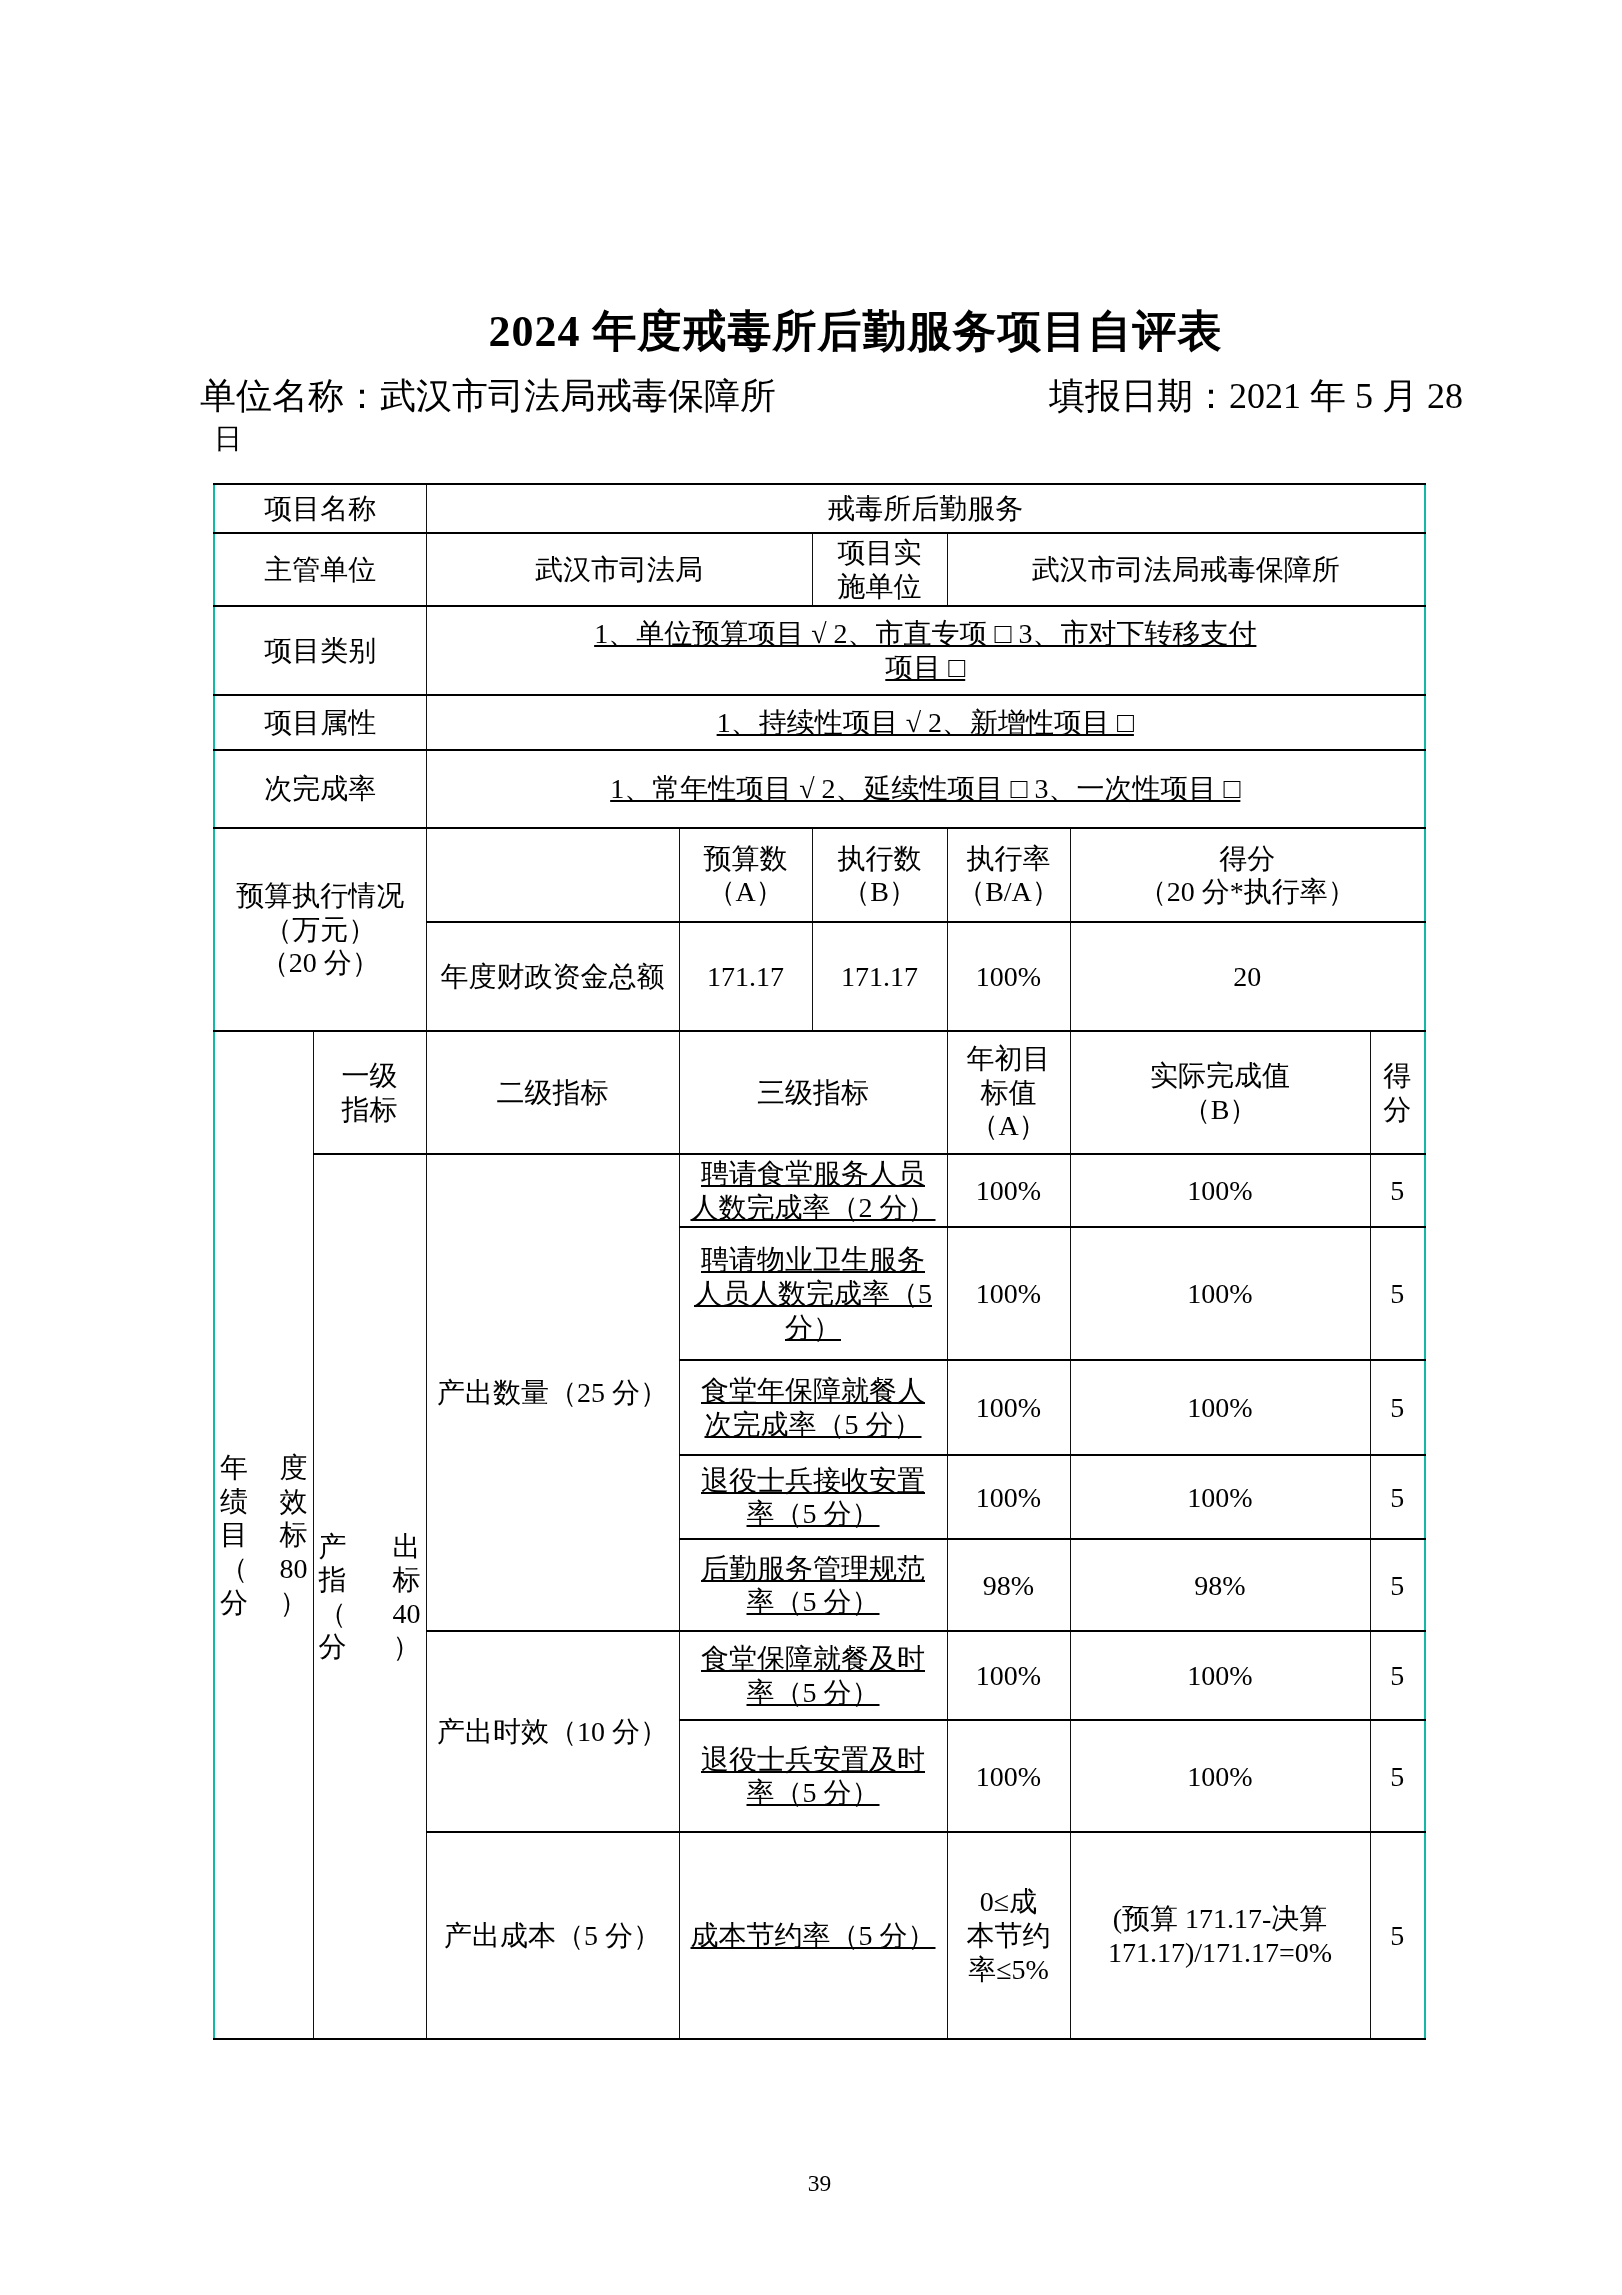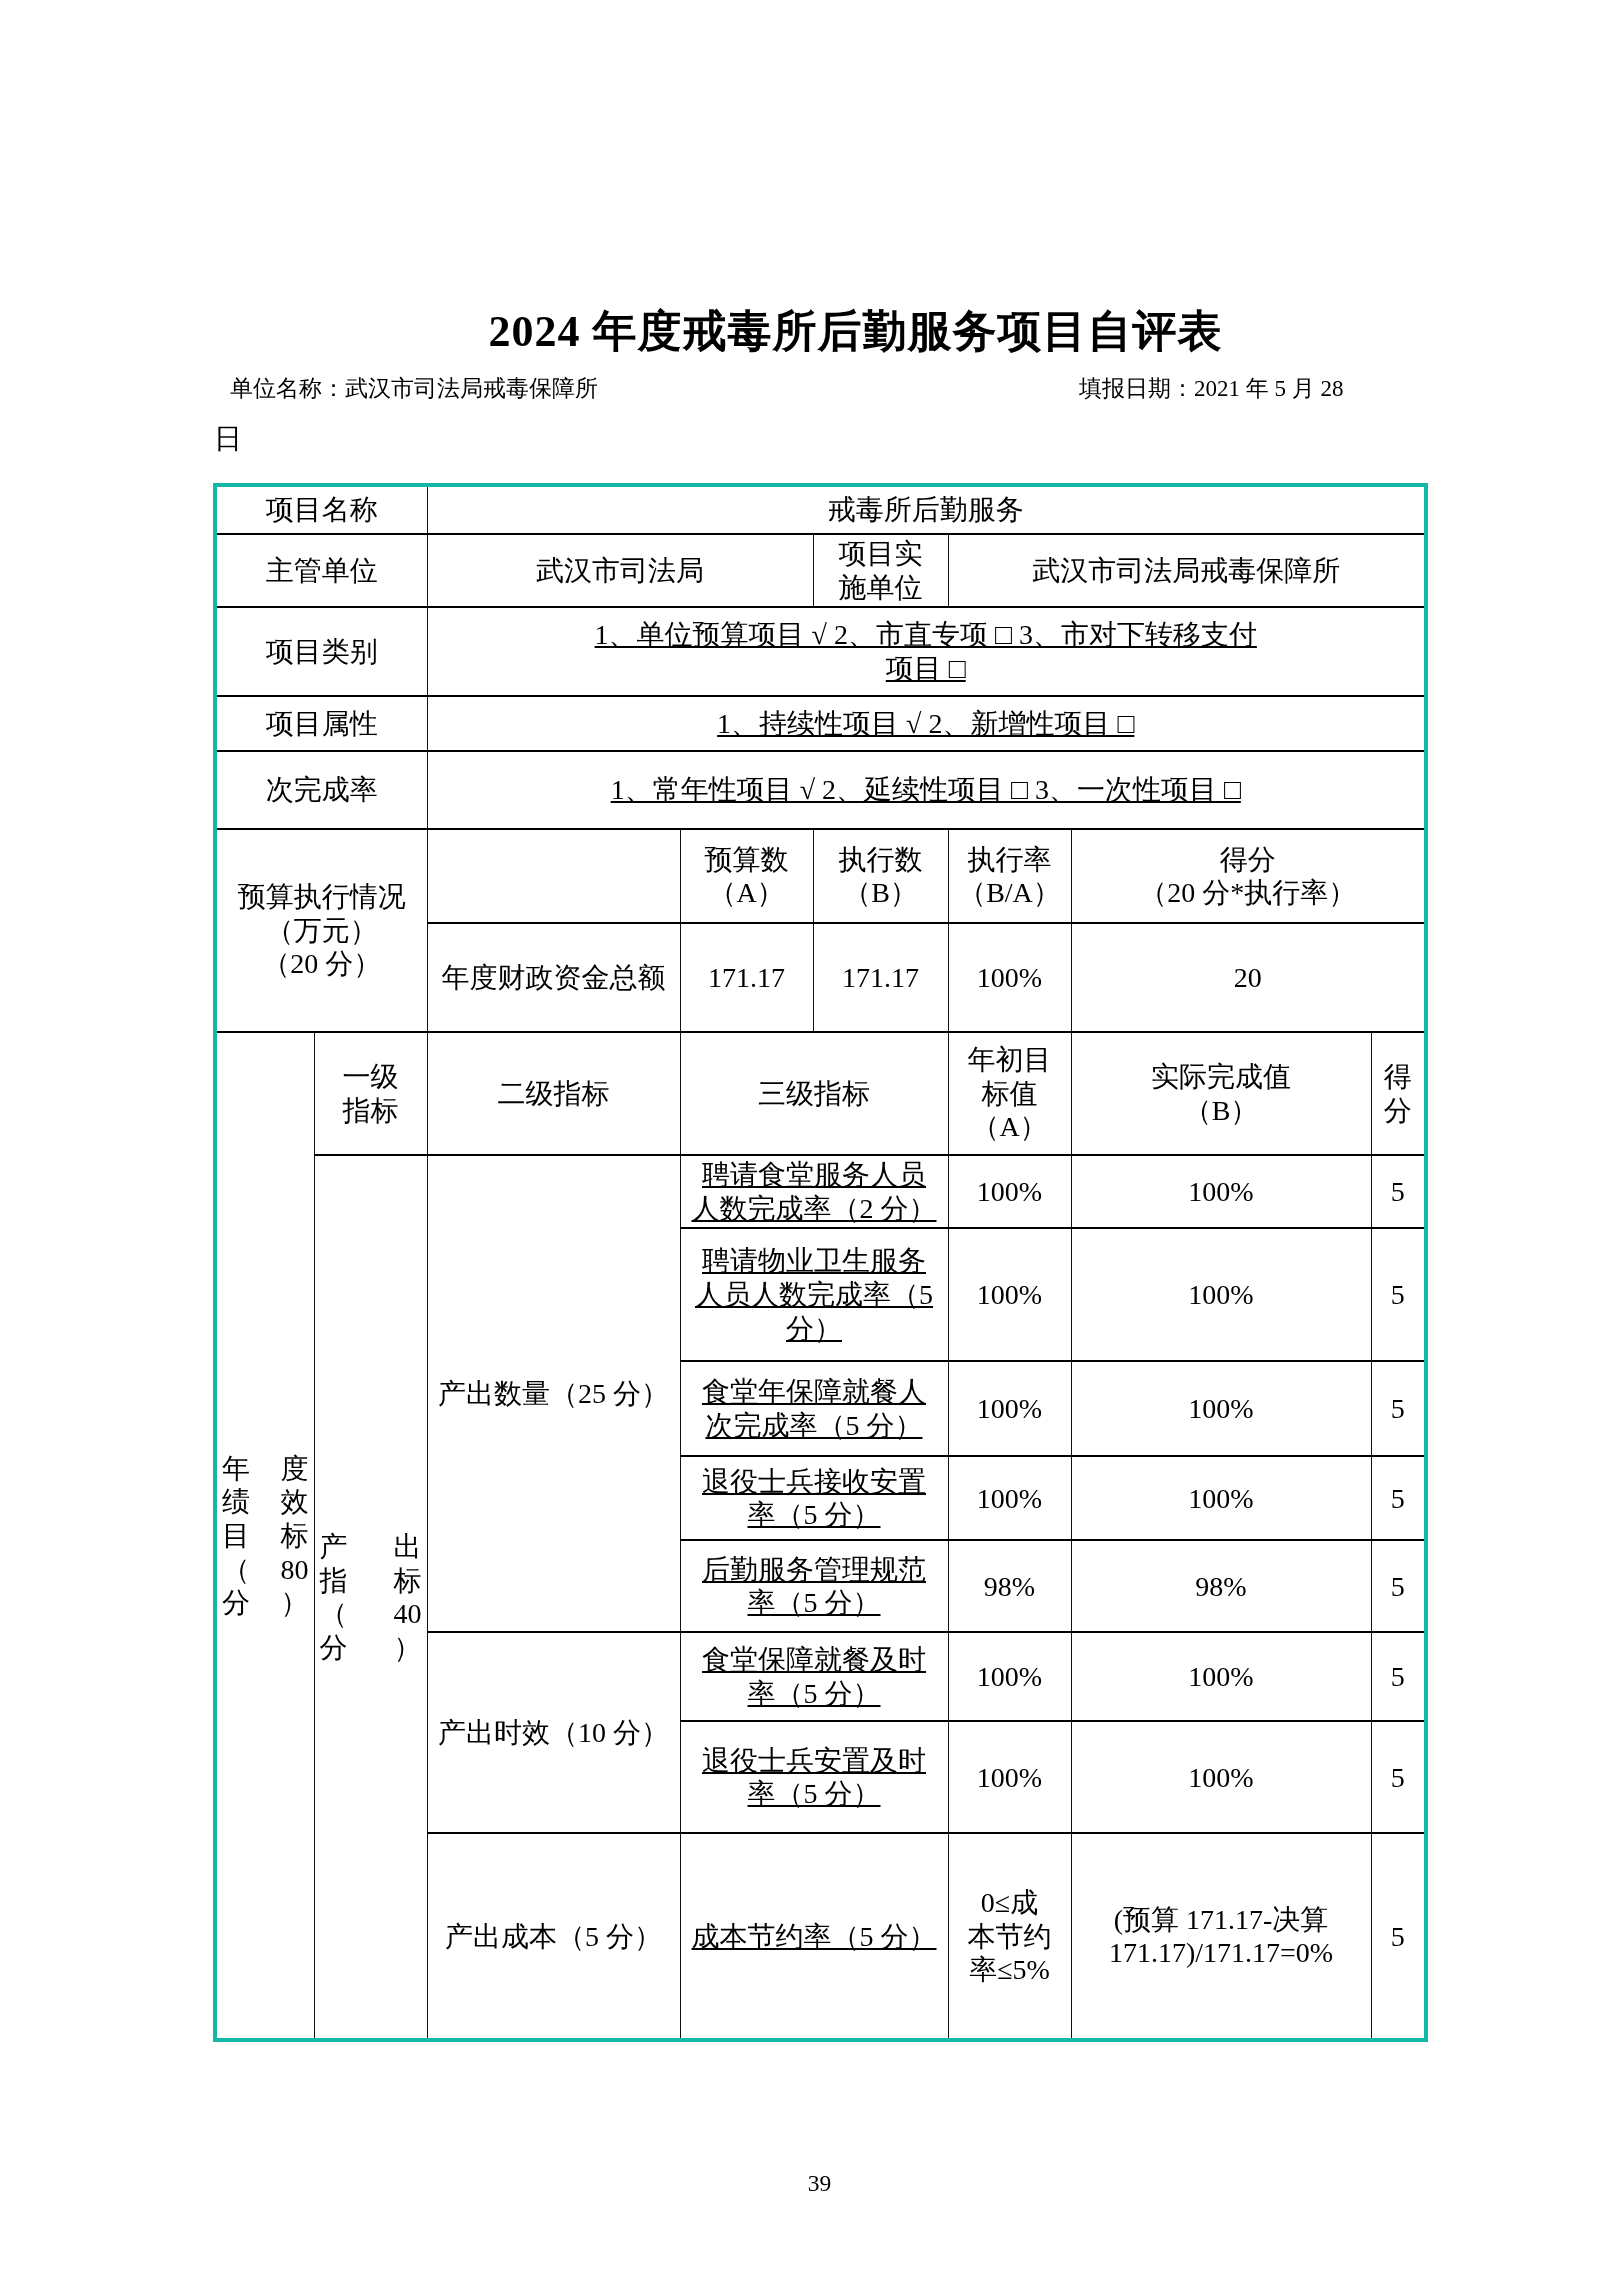--- a/index.html
+++ b/index.html
@@ -20,23 +20,23 @@
     text-align: center;
     font-size: 44px;
     font-weight: bold;
     letter-spacing: 1px;
     white-space: nowrap;
     margin-left: 44px;
   }
   .info-line {
     position: absolute;
     top: 376px;
-    left: 230px;
+    left: 200px;
     width: 1214px;
-    font-size: 23px;
+    font-size: 36px;
     line-height: 1.15;
     white-space: nowrap;
   }
   .info-date {
     position: absolute;
     left: 849px;
     top: 0;
   }
   .info-overflow {
     position: absolute;
@@ -58,21 +58,21 @@
     border-left: 1px solid #111111;
     border-right: 1px solid #111111;
     border-top: 2px solid #000000;
     border-bottom: 2px solid #000000;
     vertical-align: middle;
     text-align: center;
     padding: 2px 5.1px;
     white-space: pre-line;
     overflow: hidden;
   }
-  table.eval { border: 4px solid #14b8a6; }
+  table.eval { border: 2px solid #14b8a6; }
   td.l { text-align: left; padding-left: 8.2px; text-decoration: underline; }
   td.vjust {
     text-align: justify;
     text-align-last: justify;
     -moz-text-align-last: justify;
     padding-left: 16.4px;
     padding-right: 16.4px;
   }
   .page-number {
     position: absolute;

